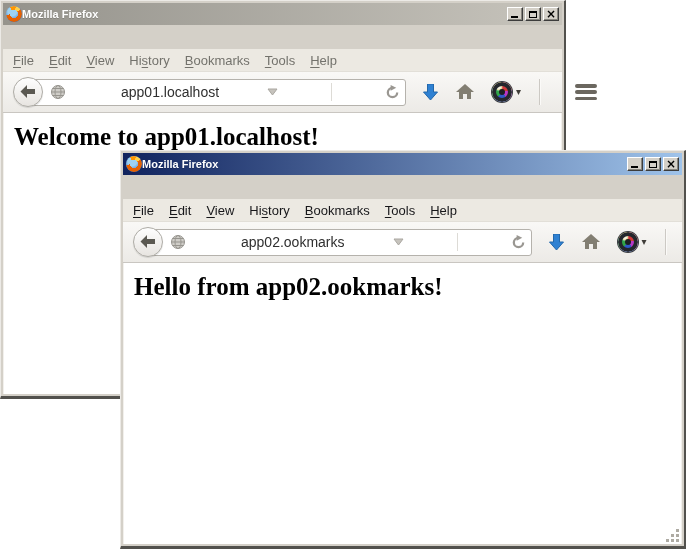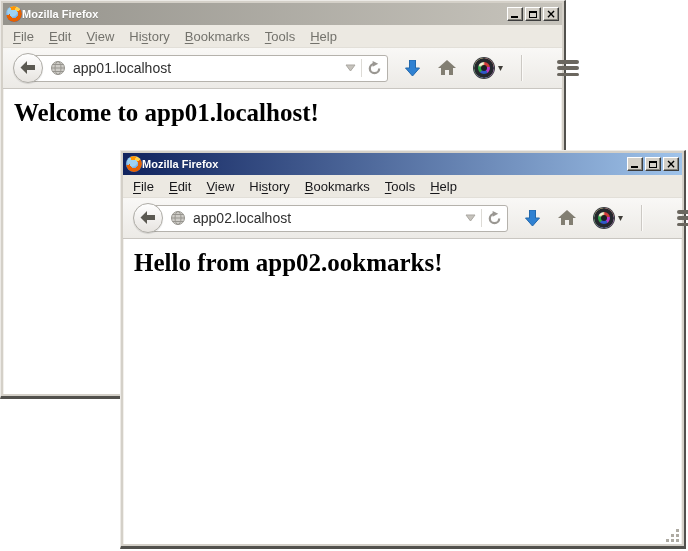--- a/index.html
+++ b/index.html
@@ -37,35 +37,35 @@
              border-right:1px solid #3c3c3c; border-bottom:1px solid #3c3c3c;
              box-shadow:inset -1px -1px 0 #87857e; cursor:default;
              display:flex; align-items:center; justify-content:center; }
   .glyph-min { position:absolute; left:3px; bottom:2px; width:7px; height:2px; background:#000; }
   .glyph-max { width:8px; height:7px; border:1px solid #000; border-top-width:2px; }
   .glyph-close { font:bold 12px/10px "DejaVu Sans", sans-serif; color:#000; margin-top:-1px; }
 
   
   .menubar { height:23px; flex:0 0 23px; background:var(--menubar_bg,#ece9e2);
              display:flex; align-items:center; padding-left:10px; gap:15px;
-             font-size:13px; border-bottom:1px solid #e2dfd8; }
+             font-size:13px; border-bottom:1px solid #e2dfd8;margin-top:24px; }
   .menubar.dim .menu-item { color:#73726c; }
   .menu-item { color:#17171a; white-space:nowrap; cursor:default; }
   .menu-item u { text-underline-offset:2px; }
 
   
   .toolbar { height:41px; flex:0 0 41px; display:flex; align-items:center; padding:0 10px;
              background:linear-gradient(var(--toolbar_top,#f9f8f6), var(--toolbar_bottom,#eceae6));
              border-bottom:1px solid #c9c6c1; }
   .back-btn { width:30px; height:30px; border-radius:50%; z-index:2; flex:0 0 30px;
               background:linear-gradient(#fefefe,#e7e4e0); border:1px solid #aeaca6;
               box-shadow:0 1px 1px rgba(0,0,0,.12); display:flex; align-items:center; justify-content:center; }
   .urlbar { height:27px; flex:0 0 360px; margin-left:-15px; background:#fff;
             border:1px solid #b5b2ac; border-radius:3px;
-            display:flex; align-items:center; padding:0 5px 0 21px; }
+            display:flex; align-items:center; padding:0 5px 0 21px;gap:48px; }
   .url-text { font-size:14px; color:#2f2f2f; flex:1; margin-left:7px; white-space:nowrap; overflow:hidden; }
   .url-divider { width:1px; height:18px; background:#dddbd6; margin:0 5px; }
   .tb-icons { display:flex; align-items:center; flex:1; margin-left:17px; gap:18px; }
   .lens-wrap { display:flex; align-items:center; gap:4px; }
   .lens { width:20px; height:20px; border-radius:50%; position:relative;
           background:
             radial-gradient(circle at 34% 26%, rgba(255,255,255,.85) 0 9%, rgba(255,255,255,0) 22%),
             conic-gradient(#d23b3b 0 22%, #b836c9 22% 40%, #2f58c9 40% 62%, #2fa44a 62% 82%, #c9b22f 82% 100%);
           box-shadow:inset 0 0 0 4px #24272d, 0 0 0 1px #3a3d42; }
   .lens::after { content:""; position:absolute; left:7px; top:7px; width:6px; height:6px;
@@ -201,21 +201,21 @@
       <svg width="16" height="14" viewBox="0 0 16 14">
           <path d="M7 0 L0.5 6.5 L7 13 L7 9 L15 9 L15 4 L7 4 Z" fill="#5b5952"></path>
         </svg>
     </span>
     <span class="urlbar">
       <svg width="16" height="16" viewBox="0 0 16 16">
         <circle cx="8" cy="8" r="6.5" fill="#cfcdc8" stroke="#97958f"></circle>
         <ellipse cx="8" cy="8" rx="3" ry="6.5" fill="none" stroke="#97958f"></ellipse>
         <path d="M1.5 8 H14.5 M2.5 4.5 H13.5 M2.5 11.5 H13.5" stroke="#97958f" fill="none"></path>
       </svg>
-      <span class="url-text">app02.localhost</span>
+      <span class="url-text">app02.ookmarks</span>
       <svg width="11" height="8" viewBox="0 0 11 8">
           <path d="M1 1 H10 L5.5 7 Z" fill="#c6c3bd" stroke="#aaa7a1"></path>
         </svg>
       <span class="url-divider"></span>
       <svg width="15" height="15" viewBox="0 0 16 16">
         <path d="M13 8 A5 5 0 1 1 8 3" fill="none" stroke="#9a9792" stroke-width="2.4"></path>
         <path d="M6 0 L12 3 L6 6 Z" fill="#9a9792"></path>
       </svg>
     </span>
     <span class="tb-icons">

